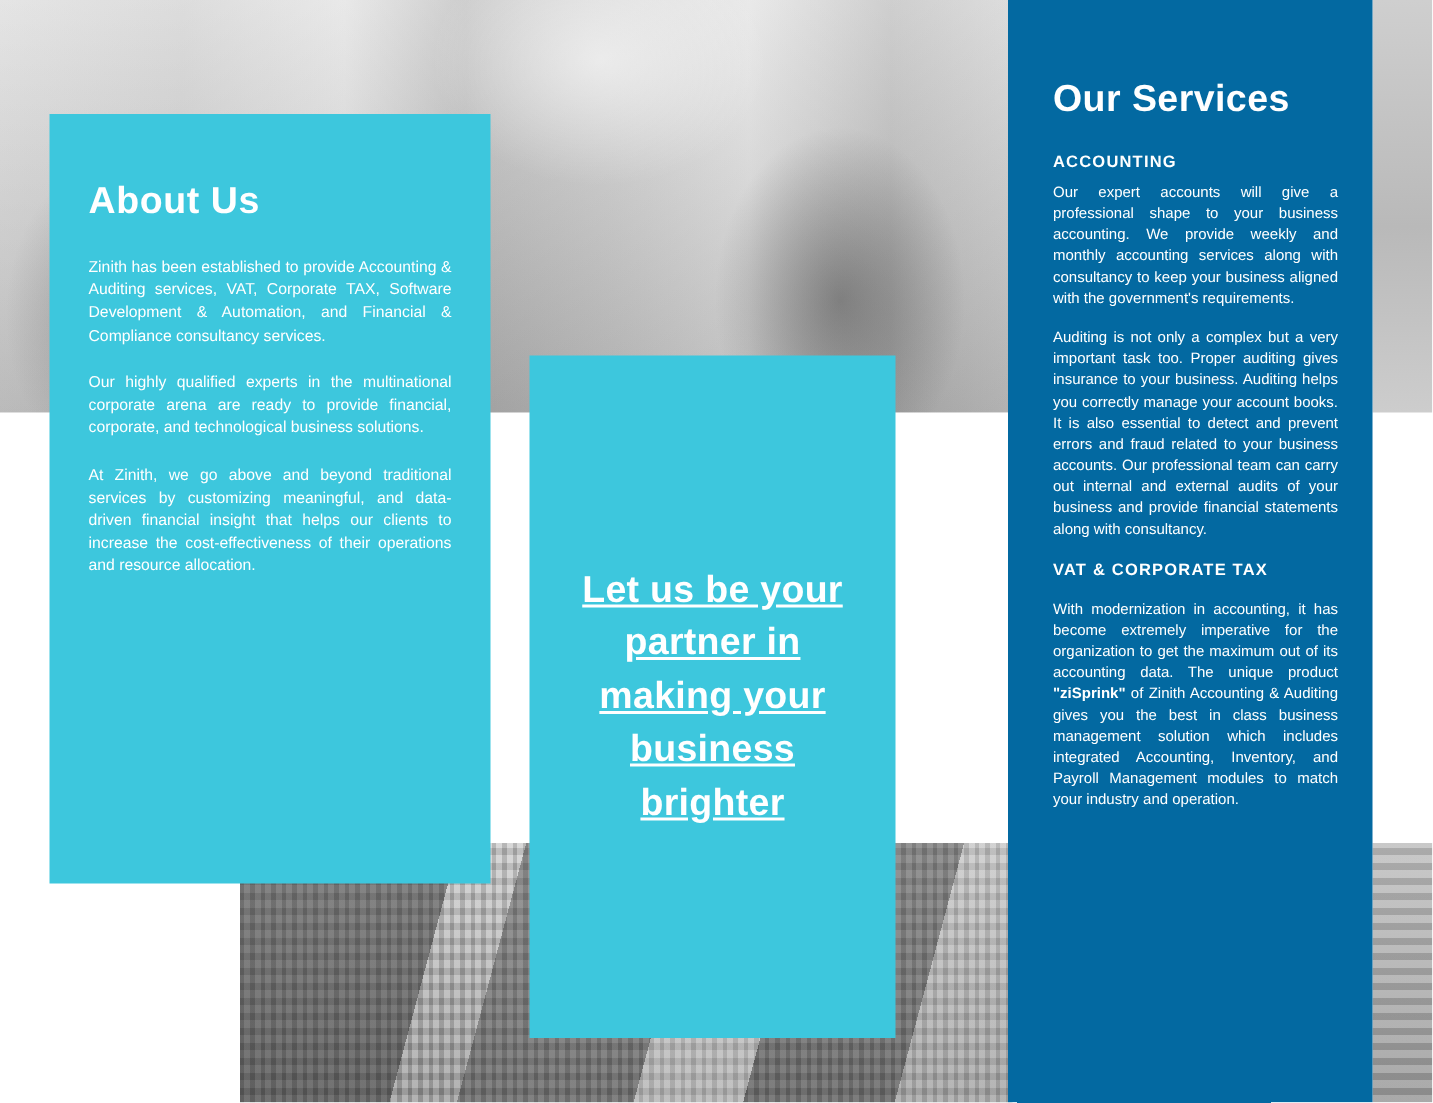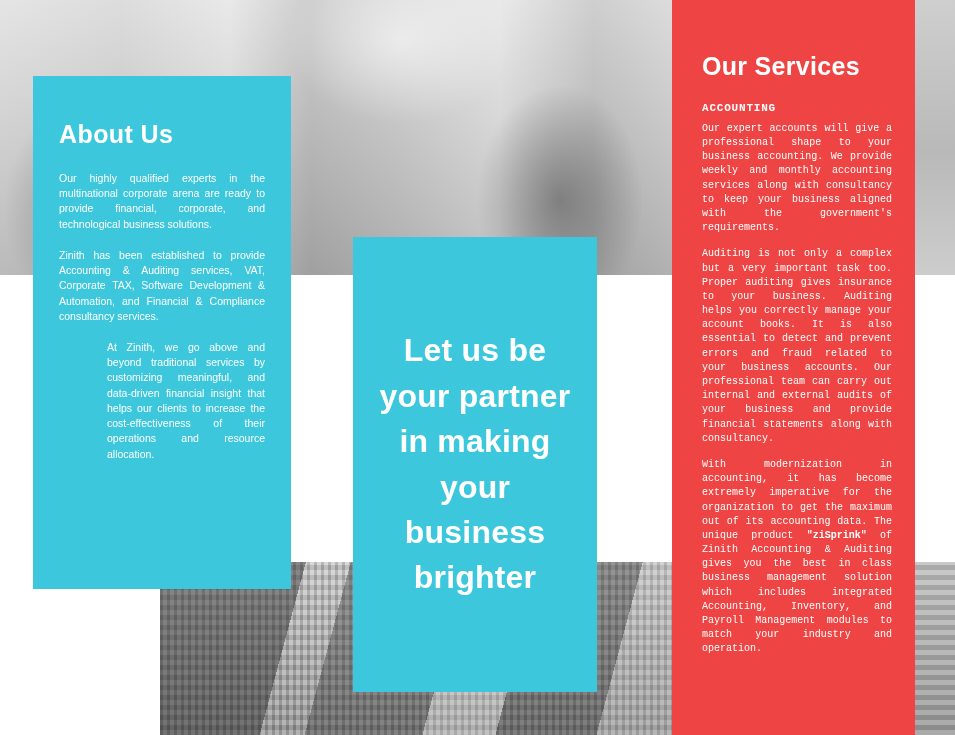--- a/index.html
+++ b/index.html
@@ -78,21 +78,21 @@
     background:
       repeating-linear-gradient(0deg, rgba(255,255,255,0.12) 0 5px, rgba(0,0,0,0.12) 5px 10px),
       linear-gradient(180deg, #c2c2c2, #9d9d9d);
   }
 
   
   .panel-about {
     position: absolute;
     left: 33px;
     top: 76px;
-    width: 258px;
+    width: 294px;
     height: 513px;
     background: #3dc7dd;
     box-sizing: border-box;
     padding: 44px 26px 20px 26px;
   }
   .panel-tagline {
     position: absolute;
     left: 353px;
     top: 237px;
     width: 244px;
@@ -103,21 +103,21 @@
     justify-content: center;
     box-sizing: border-box;
     padding: 10px 22px;
   }
   .panel-services {
     position: absolute;
     left: 672px;
     top: 0;
     width: 243px;
     height: 735px;
-    background: #ef4444;
+    background: #0369a1;
     box-sizing: border-box;
     padding: 52px 23px 10px 30px;
   }
 
   
   h1.about-title {
     margin: 0 0 22px 0;
     color: #ffffff;
     font-size: 25px;
     font-weight: bold;
@@ -125,41 +125,40 @@
   }
   .about-body p {
     margin: 0 0 16px 0;
     color: #ffffff;
     font-size: 10.5px;
     line-height: 1.45;
     text-align: justify;
   }
   .about-body p:last-child {
     margin-bottom: 0;
-    margin-left: 48px;
   }
   .tagline-text {
     color: #ffffff;
-    font-size: 32px;
+    font-size: 25px;
     line-height: 1.42;
     text-align: center;
     font-weight: bold;
     letter-spacing: 0.2px;
+    text-decoration: underline;
   }
 
   h1.services-title {
     margin: 0 0 20px 0;
     color: #ffffff;
     font-size: 25px;
     font-weight: bold;
     letter-spacing: 0.3px;
   }
   .service-block {
     margin-bottom: 12px;
-    font-family: Liberation Mono, monospace;
   }
   .service-heading {
     color: #ffffff;
     font-size: 11px;
     font-weight: bold;
     letter-spacing: 0.8px;
     margin: 0 0 6px 0;
     line-height: 1.35;
   }
   .service-text {
@@ -179,22 +178,22 @@
 <div id="page">
 
   <div class="photo-top"></div>
   <div class="photo-top-right"></div>
   <div class="photo-bottom"></div>
   <div class="photo-bottom-right"></div>
 
   <section class="panel-about">
     <h1 class="about-title">About Us</h1>
     <div class="about-body">
+      <p>Zinith has been established to provide Accounting &amp; Auditing services, VAT, Corporate TAX, Software Development &amp; Automation, and Financial &amp; Compliance consultancy services.</p>
       <p>Our highly qualified experts in the multinational corporate arena are ready to provide financial, corporate, and technological business solutions.</p>
-      <p>Zinith has been established to provide Accounting &amp; Auditing services, VAT, Corporate TAX, Software Development &amp; Automation, and Financial &amp; Compliance consultancy services.</p>
       <p>At Zinith, we go above and beyond traditional services by customizing meaningful, and data-driven financial insight that helps our clients to increase the cost-effectiveness of their operations and resource allocation.</p>
     </div>
   </section>
 
   <section class="panel-tagline">
     <div class="tagline-text">Let us be your partner in making your business brighter</div>
   </section>
 
   <section class="panel-services">
     <h1 class="services-title">Our Services</h1>
@@ -202,20 +201,21 @@
     <div class="service-block">
       <div class="service-heading">ACCOUNTING</div>
       <p class="service-text">Our expert accounts will give a professional shape to your business accounting. We provide weekly and monthly accounting services along with consultancy to keep your business aligned with the government's requirements.</p>
     </div>
 
     <div class="service-block">
       <p class="service-text">Auditing is not only a complex but a very important task too. Proper auditing gives insurance to your business. Auditing helps you correctly manage your account books. It is also essential to detect and prevent errors and fraud related to your business accounts. Our professional team can carry out internal and external audits of your business and provide financial statements along with consultancy.</p>
     </div>
 
     <div class="service-block">
+      <div class="service-heading">VAT &amp; CORPORATE TAX</div>
     </div>
 
     <div class="service-block">
       <p class="service-text"><span>With modernization in accounting, it has become extremely imperative for the organization to get the maximum out of its accounting data. The unique product </span><b>"ziSprink"</b><span> of Zinith Accounting &amp; Auditing gives you the best in class business management solution which includes integrated Accounting, Inventory, and Payroll Management modules to match your industry and operation.</span></p>
     </div>
   </section>
 
 </div>
 
 </body></html>

